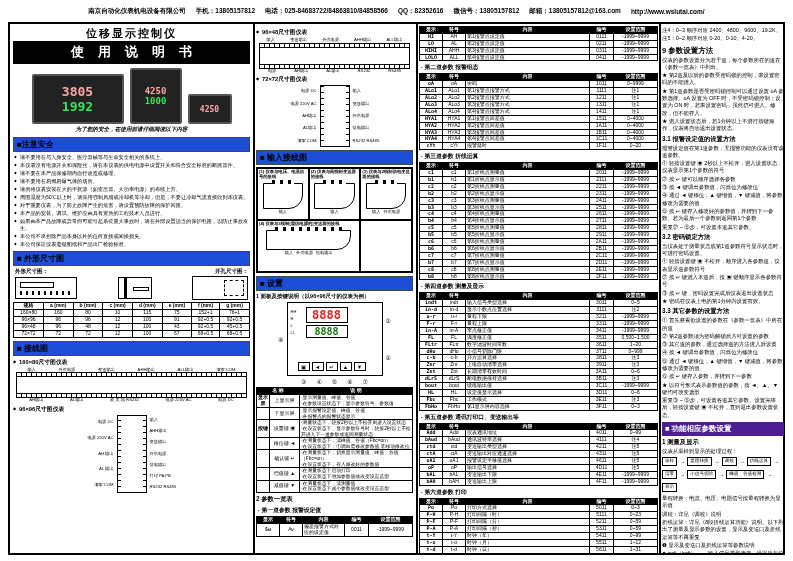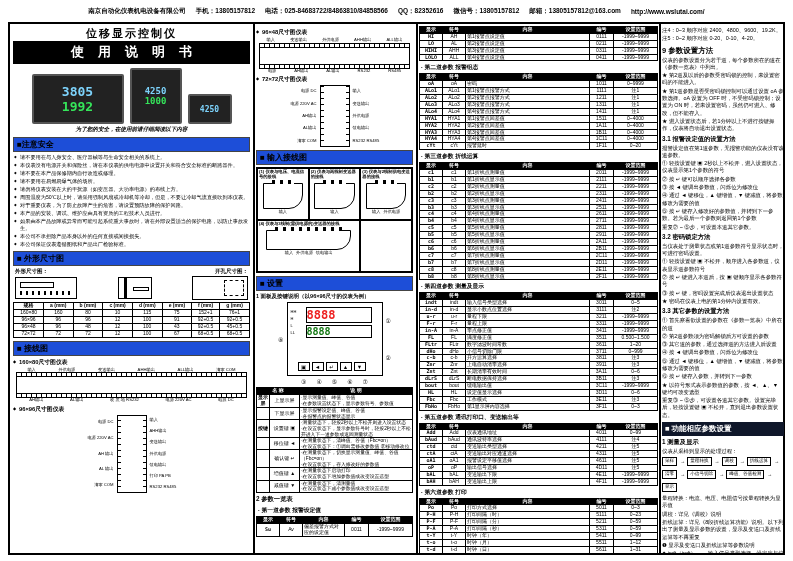--- a/index.html
+++ b/index.html
@@ -16,21 +16,21 @@
   .vrule { position:absolute; top:0; width:2px; height:100%; background:#000; }
   .col { position:absolute; top:2px; height:527px; overflow:hidden; }
   .colA { left:3px;   width:237px; }
   .colB { left:246px; width:157px; }
   .colC { left:409px; width:239px; }
   .colD { left:652px; width:122px; }
 
   
   .secbar { background:#1d4ed8; border:1px solid #444; font-weight:bold; font-size:8px;
     padding:1px 3px; margin:3px 0 2px 0; }
-  .blackbar { background:#0f172a; color:#fff; font-weight:bold; font-size:7.5px; padding:2px 3px; margin:3px 0 2px 0; }
+  .blackbar { background:#4c1d95; color:#fff; font-weight:bold; font-size:7.5px; padding:2px 3px; margin:3px 0 2px 0; }
   .bullets div { font-size:5.2px; line-height:1.35; margin:1px 0 1px 7px; position:relative; }
   .bullets div::before { content:"◆"; font-size:3.5px; position:absolute; left:-6px; top:1px; }
   .para { font-size:5.4px; line-height:1.35; margin:1px 0; }
   .h-num { font-size:7.5px; font-weight:bold; margin:3px 0 1px 0; }
   .h-sub { font-size:6.3px; font-weight:bold; margin:2px 0 1px 0; }
 
   
   table { border-collapse:collapse; width:100%; }
   th, td { border:1px solid #000; font-size:5px; line-height:1.18; padding:0 1px; vertical-align:middle; }
   th { background:#000; color:#fff; font-weight:bold; text-align:center; }
@@ -48,21 +48,21 @@
 
   
   .model { text-align:right; font-size:7.5px; font-weight:bold; padding-right:4px; }
   .doc-title { text-align:center; font-size:11px; font-weight:bold; letter-spacing:2px; }
   .doc-series { text-align:center; font-size:10px; font-weight:bold; margin-bottom:2px; }
   .manual-banner { background:#000; color:#fff; font-size:13px; font-weight:bold;
     text-align:center; letter-spacing:14px; padding:2px 0 3px 14px; }
   .inst-row { display:flex; align-items:flex-end; justify-content:center; gap:6px; margin:4px 0 2px 0; }
   .inst { background:#222; border:2px solid #555; border-radius:2px; display:flex; flex-direction:column;
     align-items:center; justify-content:center; font-family:"DejaVu Sans Mono", monospace; font-weight:bold; }
-  .inst .red { color:#7dd3fc; } .inst .grn { color:#35e55a; }
+  .inst .red { color:#fca5a5; } .inst .grn { color:#35e55a; }
   .i1 { width:92px; height:50px; font-size:13px; }
   .i2 { width:52px; height:56px; font-size:9px; }
   .i3 { width:44px; height:30px; font-size:8px; }
   .notice-line { text-align:center; font-size:5.6px; font-style:italic; font-weight:bold; margin:2px 0; }
 
   
   .dim-labels { display:flex; justify-content:space-between; font-size:5.5px; font-weight:bold; margin:1px 2px; }
   .dim-diagrams { display:flex; gap:5px; justify-content:space-between; align-items:center; margin:1px 2px 2px 2px; }
   .dd { border:1px solid #000; position:relative; }
   .dd-front { width:62px; height:22px; }
@@ -97,21 +97,21 @@
   .in-cell .box { width:85%; height:26px; border:1px solid #000; border-radius:0 0 14px 0; margin:3px auto 0 auto;
     position:relative; }
   .in-cell .box .tm { position:absolute; top:-4px; left:8px; right:8px; height:4px;
     background:repeating-linear-gradient(90deg,#000 0 3px,#fff 3px 8px); }
   .in-cell .lab { display:flex; gap:3px; justify-content:center; font-size:4.2px; }
 
   
   .panel-wrap { display:flex; justify-content:center; margin:2px 0; gap:3px; }
   .callcol { display:flex; flex-direction:column; justify-content:space-around; font-size:6px; }
   .panel { width:96px; height:74px; border:1.5px solid #000; position:relative; padding:4px; }
-  .pdisp { border:1px solid #000; width:66px; margin-left:14px; text-align:left;
+  .pdisp { border:1px solid #000; width:42px; margin-left:14px; text-align:center;
     font-family:"DejaVu Sans Mono", monospace; font-weight:bold; }
   .pdisp.top { color:#e22; font-size:12px; } .pdisp.bot { color:#171; font-size:10px; margin-top:2px; }
   .leds { position:absolute; left:3px; top:6px; display:flex; flex-direction:column; gap:2px; font-size:4px; }
   .pbtns { position:absolute; left:10px; bottom:4px; display:flex; gap:2px; }
   .pbtns span { width:12px; height:9px; border:1px solid #000; font-size:5.5px; text-align:center; line-height:9px; }
   .callrow { display:flex; justify-content:center; gap:10px; font-size:6px; }
 
   
   .flow { display:flex; flex-wrap:wrap; row-gap:4px; margin:2px 0 3px 0; }
   .flow div { border:1px solid #000; font-size:4.6px; padding:0 2px; margin-right:10px; position:relative; line-height:1.5; }

